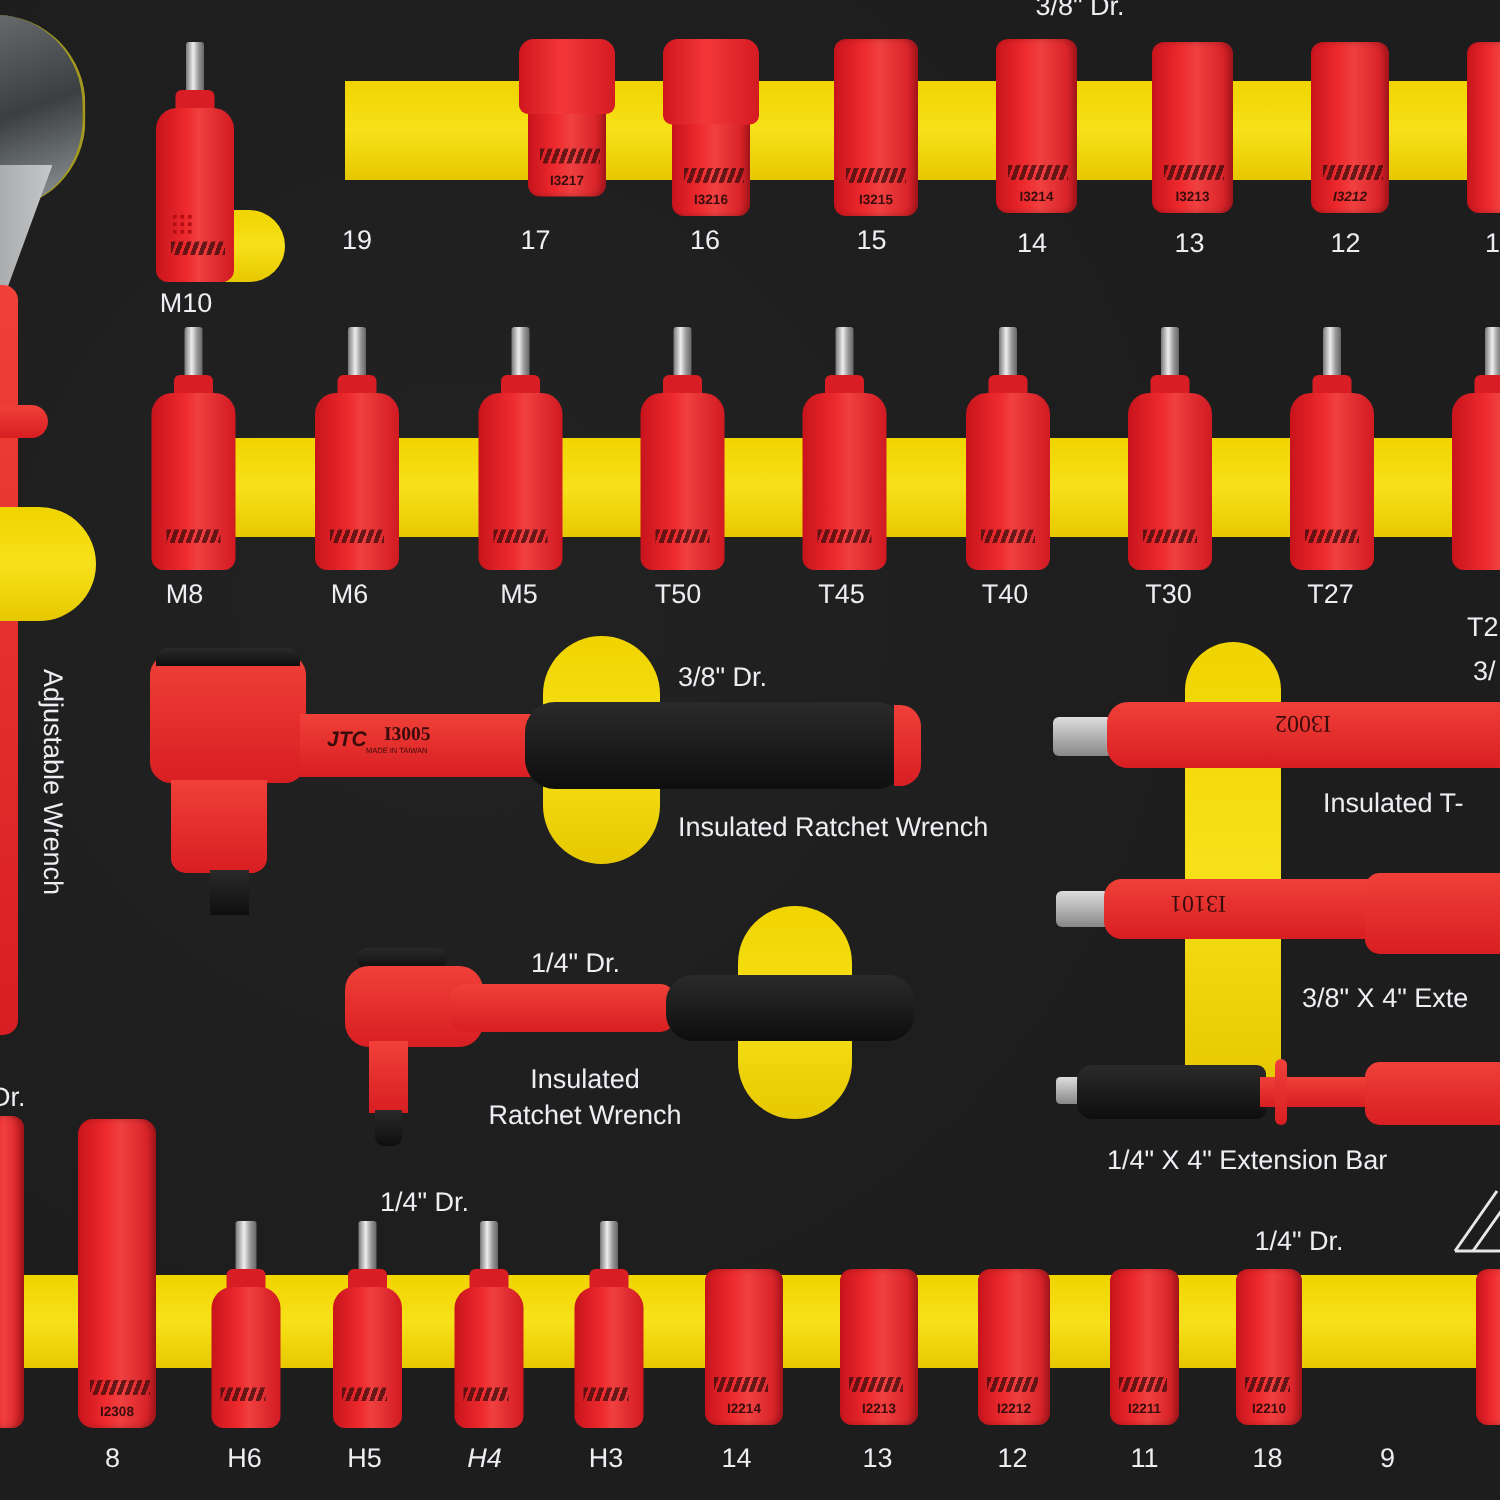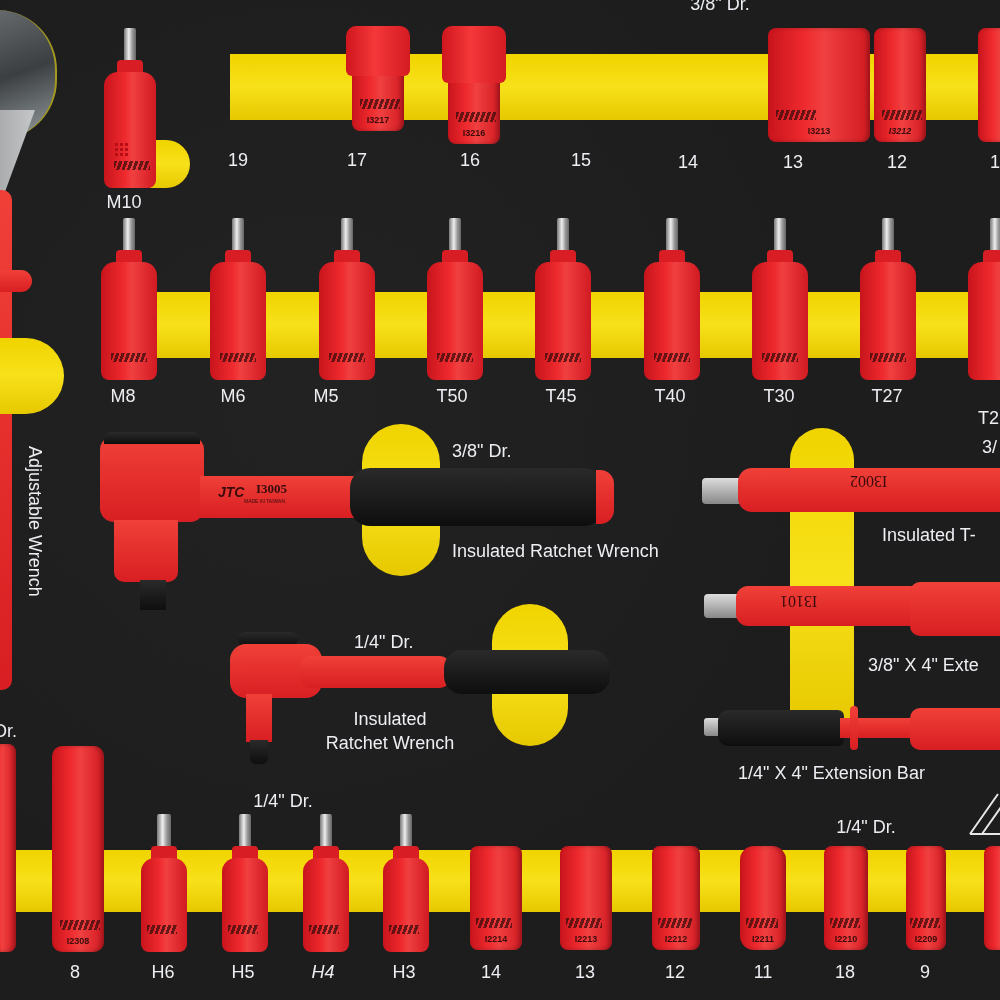--- a/index.html
+++ b/index.html
@@ -74,25 +74,33 @@
     </div>
   <div class="label c" style="left:357px;top:150px;">17</div>
 
   <div class="socket" style="left:448px;top:26px;width:52px;height:118px;">
       <div class="cap"></div>
       <div class="logo"></div>
       <div class="code">I3216</div>
     </div>
   <div class="label c" style="left:470px;top:150px;">16</div>
 
+  <div class="socket" style="left:556px;top:26px;width:56px;height:118px;">
+      <div class="logo"></div>
+      <div class="code">I3215</div>
+    </div>
   <div class="label c" style="left:581px;top:150px;">15</div>
 
+  <div class="socket" style="left:664px;top:26px;width:54px;height:116px;">
+      <div class="logo"></div>
+      <div class="code">I3214</div>
+    </div>
   <div class="label c" style="left:688px;top:152px;">14</div>
 
-  <div class="socket" style="left:768px;top:28px;width:54px;height:114px;padding-left:48px;">
+  <div class="socket" style="left:768px;top:28px;width:54px;height:114px;">
       <div class="logo"></div>
       <div class="code">I3213</div>
     </div>
   <div class="label c" style="left:793px;top:152px;">13</div>
 
   <div class="socket" style="left:874px;top:28px;width:52px;height:114px;font-style:italic;">
       <div class="logo"></div>
       <div class="code">I3212</div>
     </div>
   <div class="label c" style="left:897px;top:152px;">12</div>
@@ -120,21 +128,21 @@
     </div>
   <div class="label c" style="left:233px;top:386px;">M6</div>
 
   <div class="bit" style="left:319px;top:218px;width:56px;height:162px;">
       <div class="tip"></div>
       <div class="neck"></div>
       <div class="body">
         <div class="logo"></div>
       </div>
     </div>
-  <div class="label c" style="left:326px;top:386px;text-align:right;">M5</div>
+  <div class="label c" style="left:346px;top:386px;text-align:right;">M5</div>
 
   <div class="bit" style="left:427px;top:218px;width:56px;height:162px;">
       <div class="tip"></div>
       <div class="neck"></div>
       <div class="body">
         <div class="logo"></div>
       </div>
     </div>
   <div class="label c" style="left:452px;top:386px;">T50</div>
 
@@ -304,32 +312,28 @@
       <div class="code">I2213</div>
     </div>
   <div class="label c" style="left:585px;top:962px;">13</div>
 
   <div class="socket" style="left:652px;top:846px;width:48px;height:104px;">
       <div class="logo" style="left:6px;width:34px;"></div>
       <div class="code">I2212</div>
     </div>
   <div class="label c" style="left:675px;top:962px;">12</div>
 
-  <div class="socket" style="left:740px;top:846px;width:46px;height:104px;border-radius:14px;">
+  <div class="socket" style="left:740px;top:846px;width:46px;height:104px;">
       <div class="logo" style="left:6px;width:32px;"></div>
       <div class="code">I2211</div>
     </div>
   <div class="label c" style="left:763px;top:962px;">11</div>
 
   <div class="socket" style="left:824px;top:846px;width:44px;height:104px;">
       <div class="logo" style="left:6px;width:30px;"></div>
       <div class="code">I2210</div>
     </div>
   <div class="label c" style="left:845px;top:962px;">18</div>
 
-  <div class="socket" style="left:906px;top:846px;width:40px;height:104px;">
-      <div class="logo" style="left:4px;width:30px;"></div>
-      <div class="code">I2209</div>
-    </div>
   <div class="label c" style="left:925px;top:962px;">9</div>
 
   <div class="socket" style="left:984px;top:846px;width:30px;height:104px;"></div>
 </div>
 
 </body></html>

